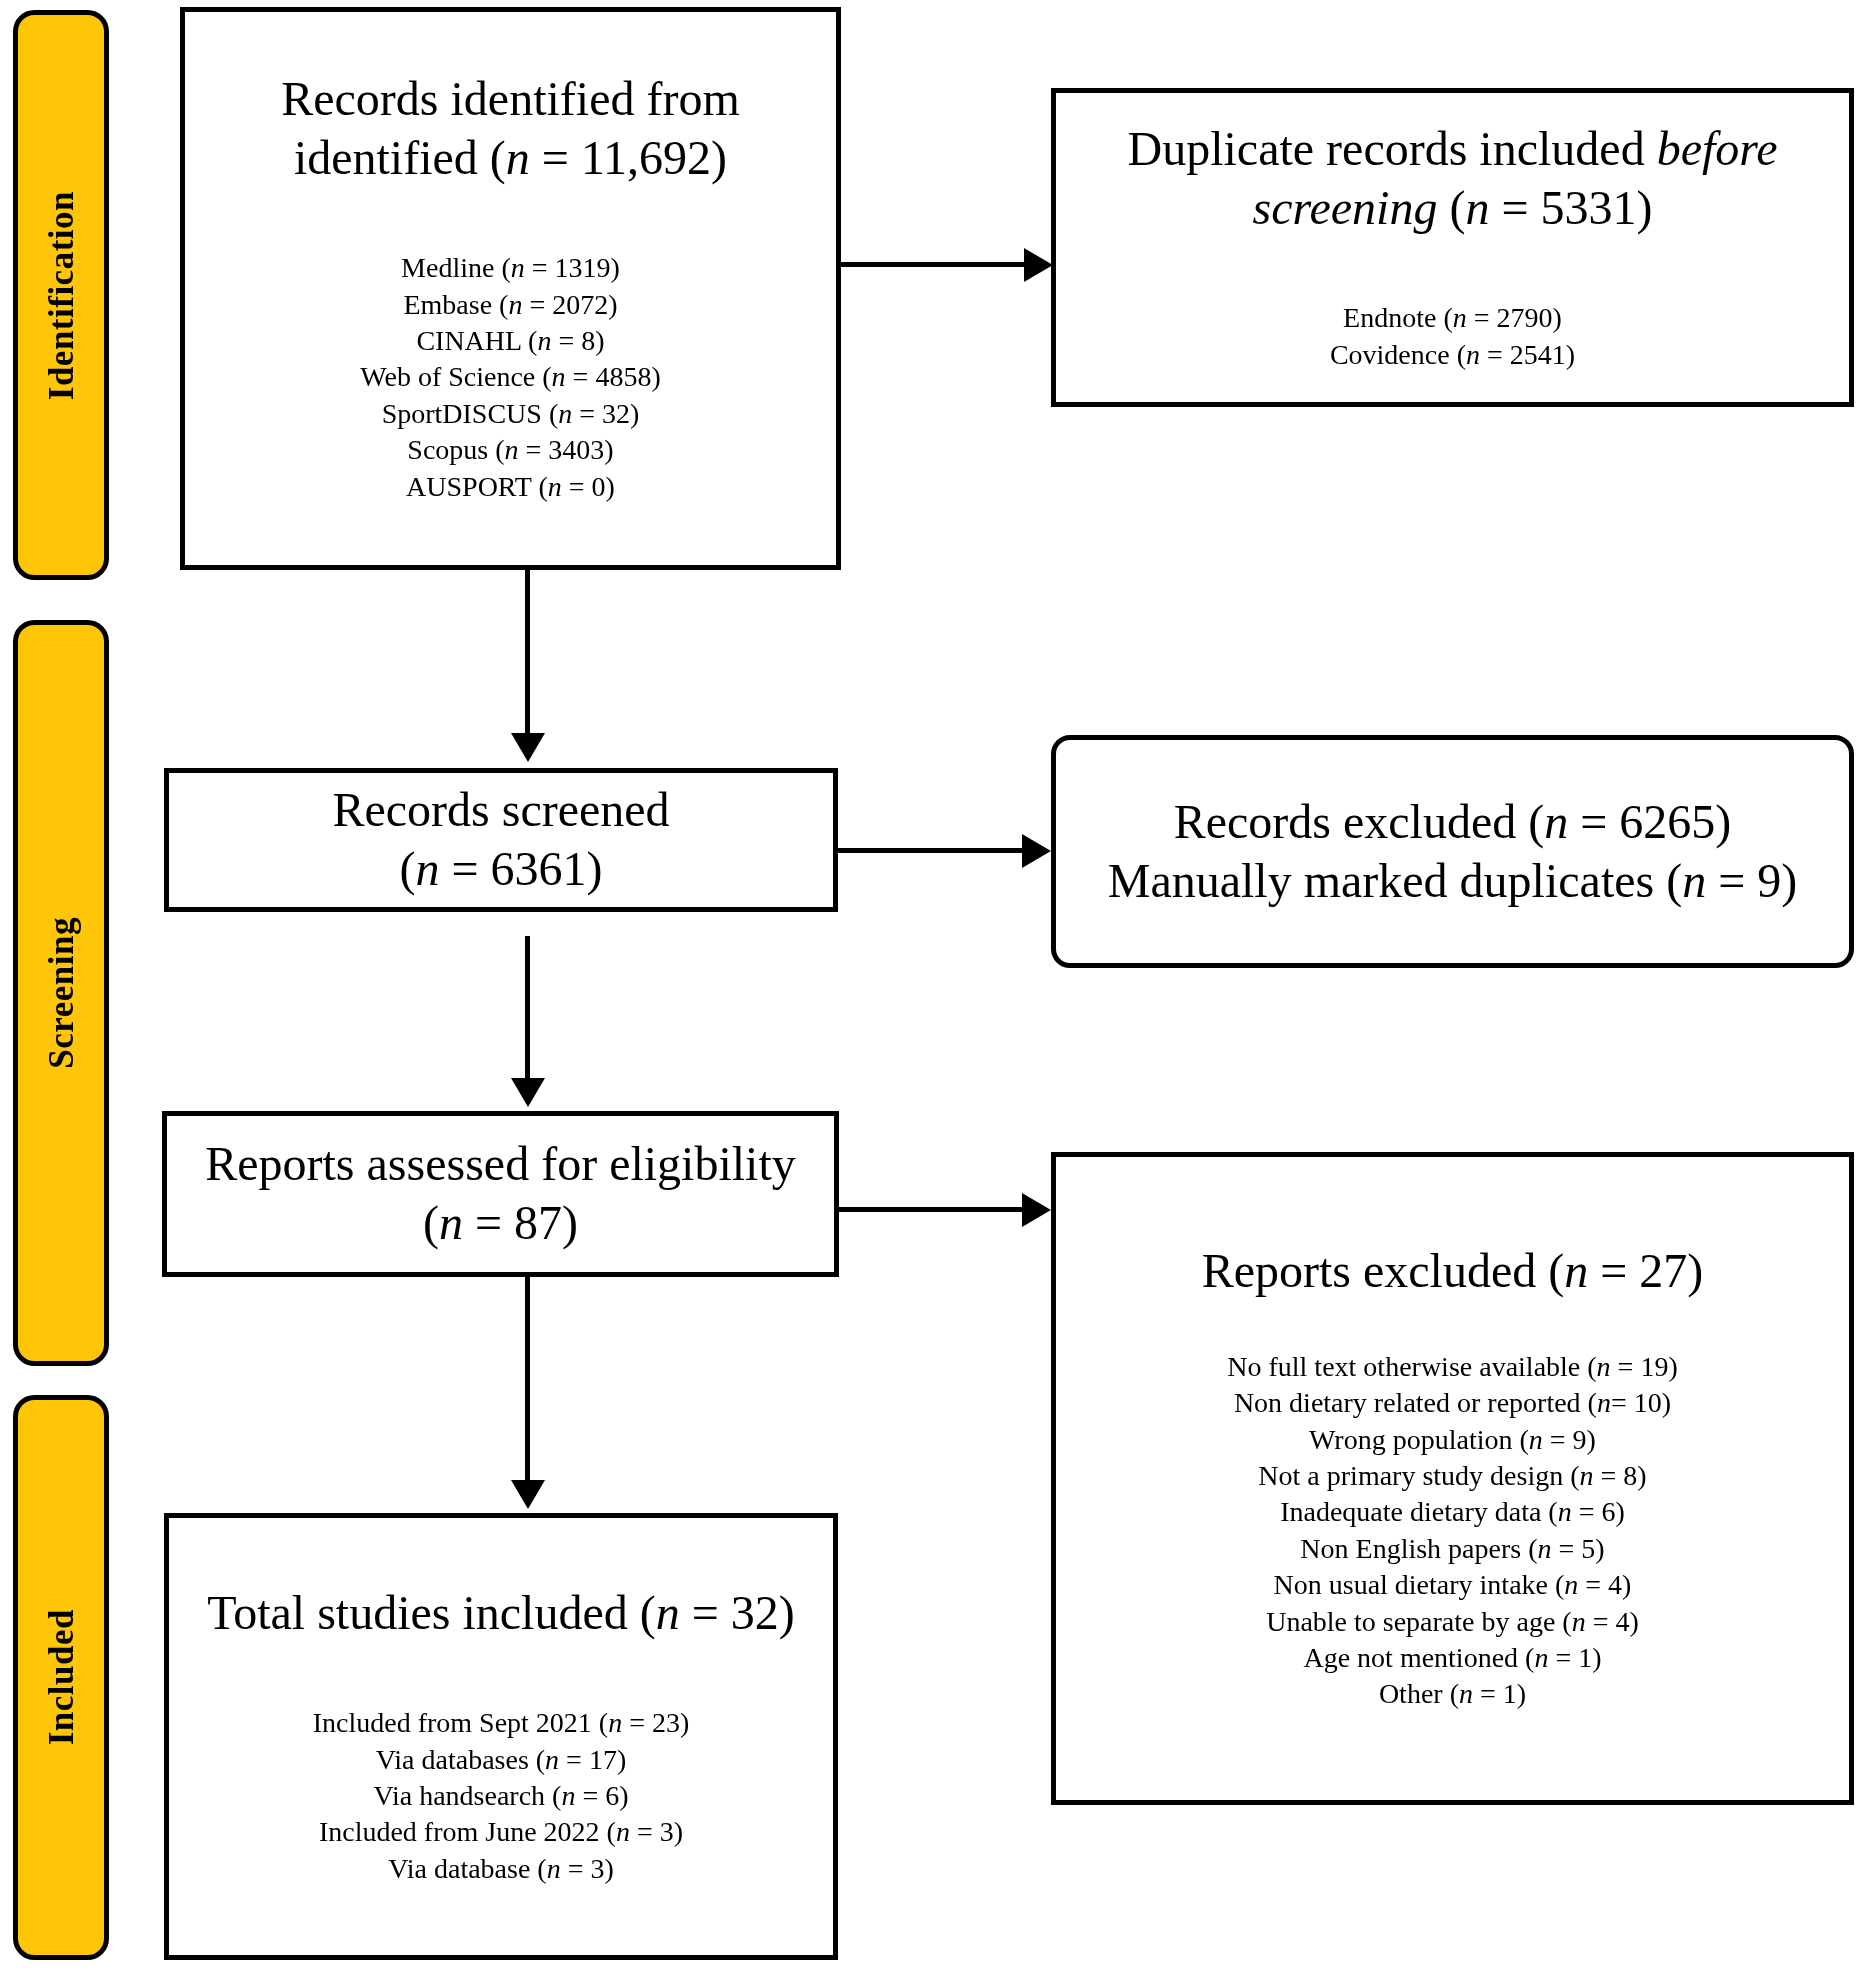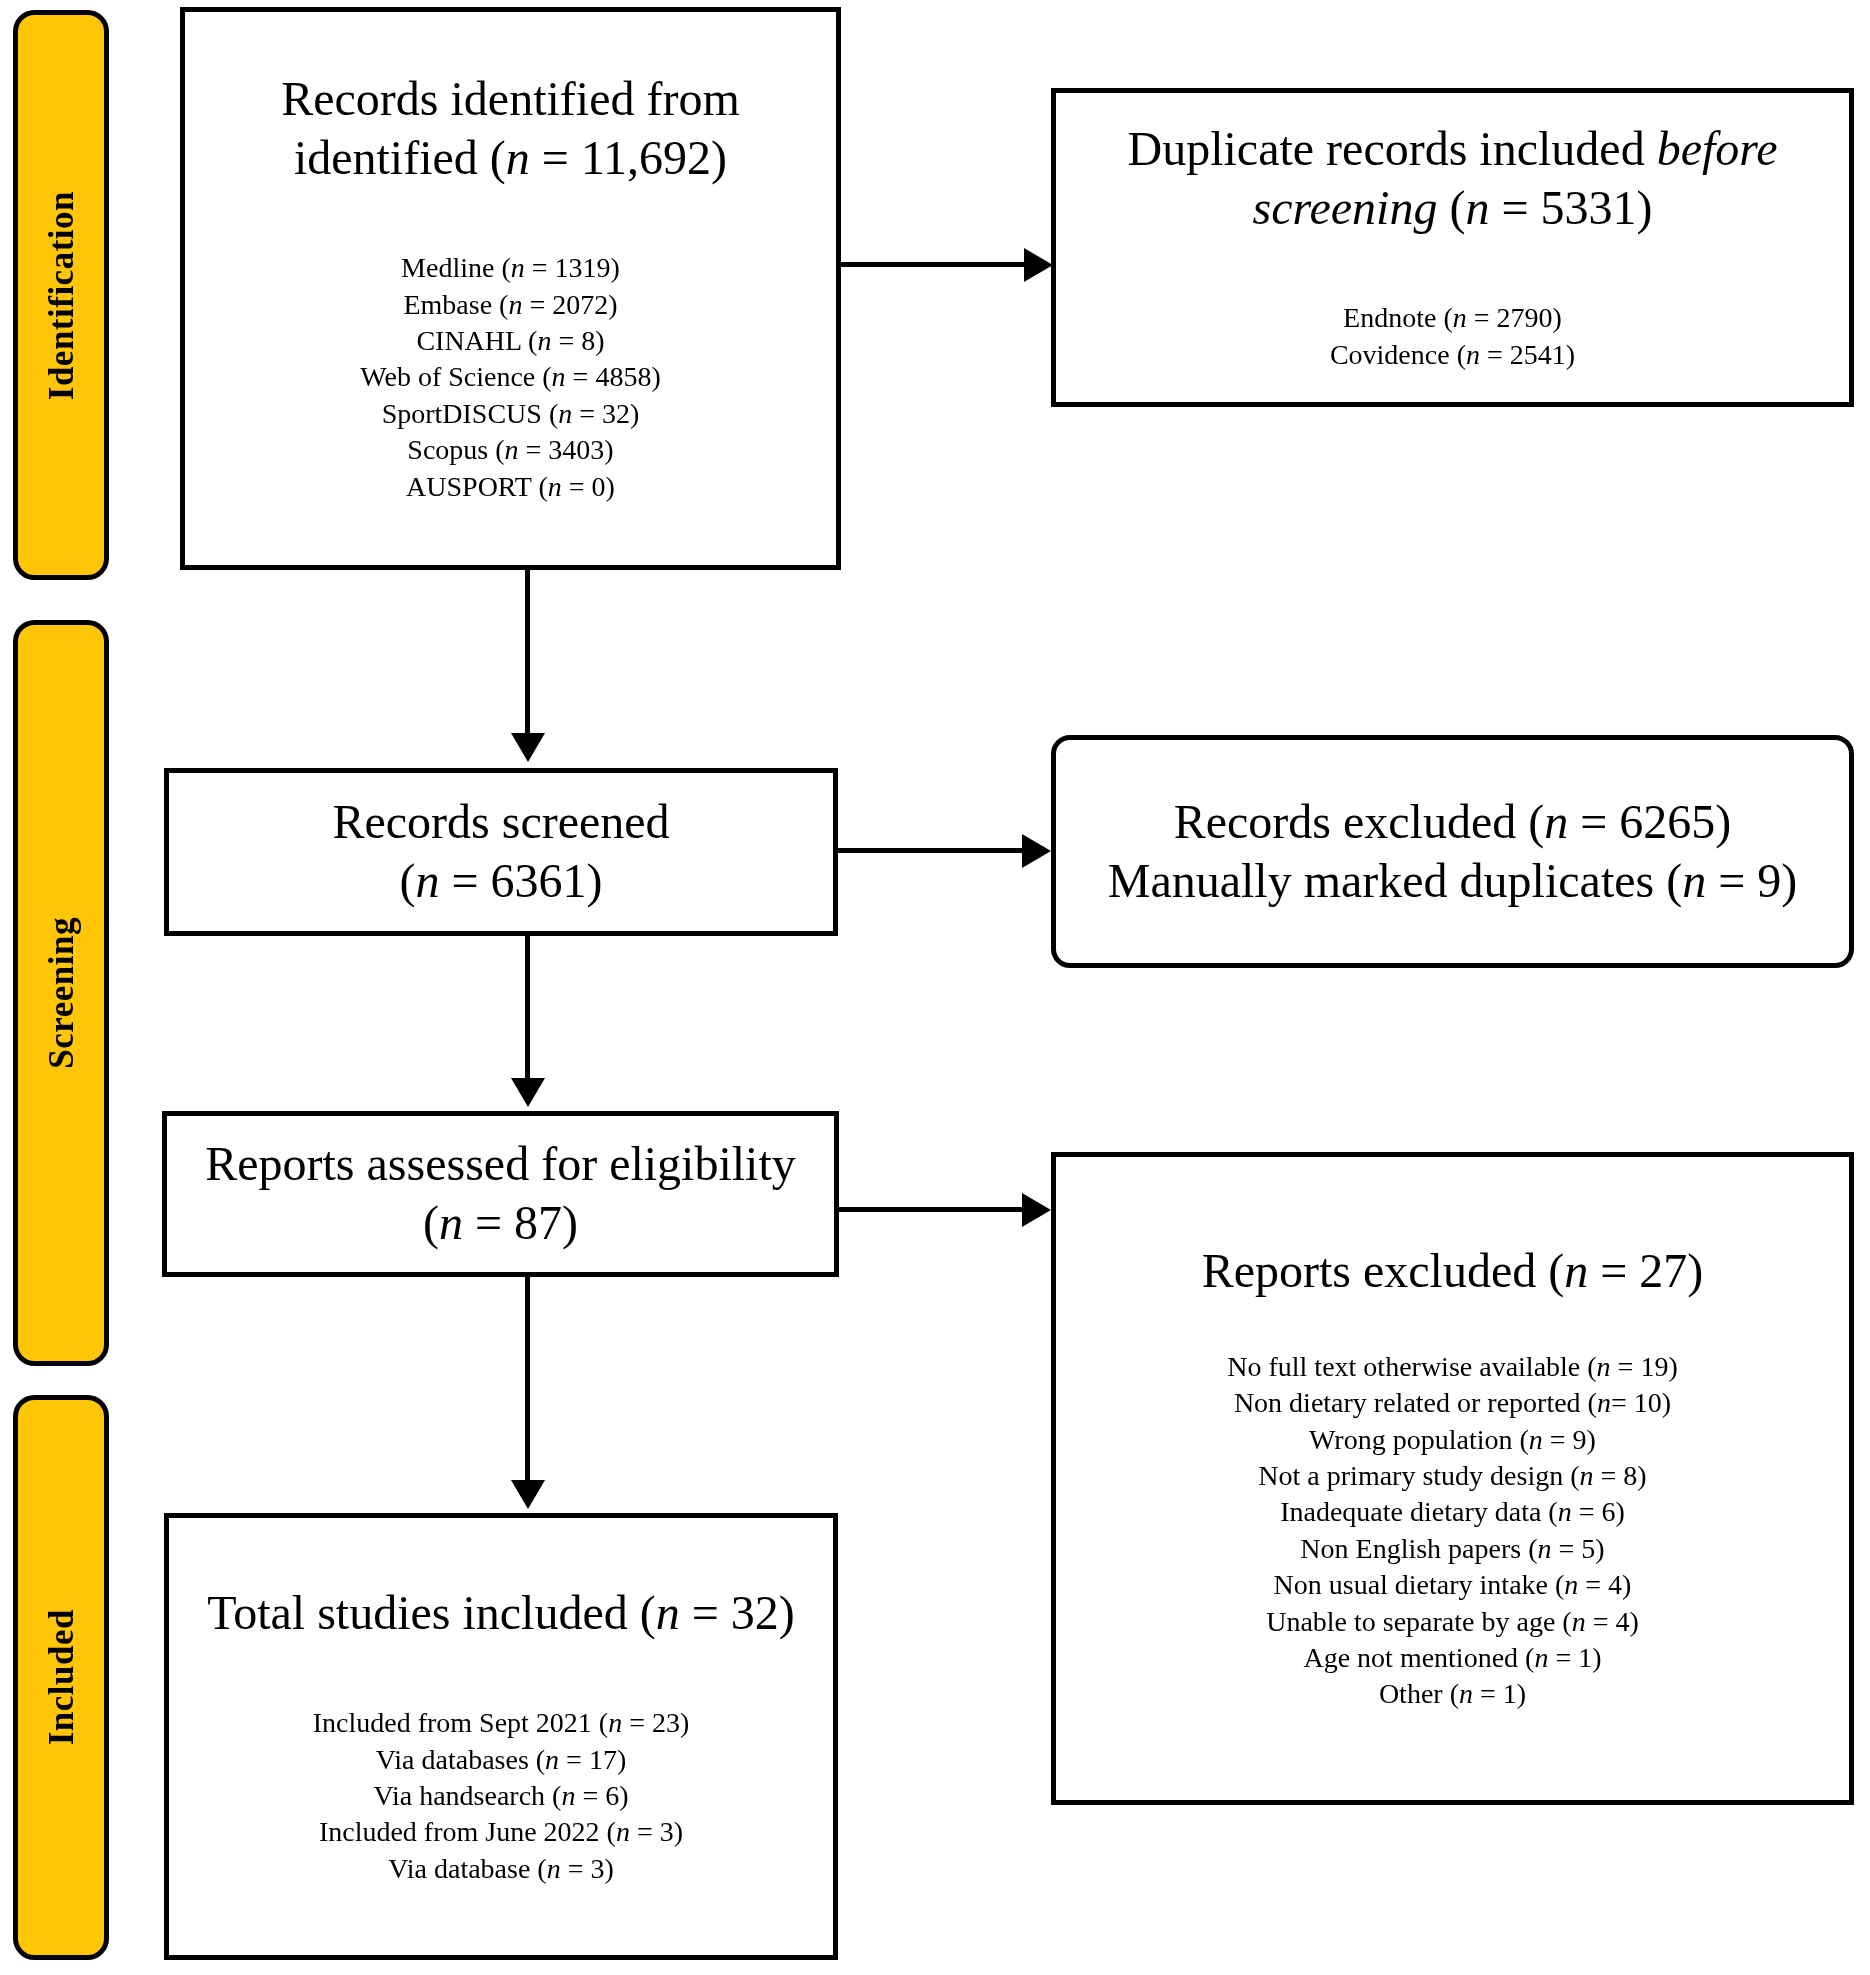--- a/index.html
+++ b/index.html
@@ -138,21 +138,21 @@
       <span>Duplicate records included </span><em class="ital">before</em><br>
       <em class="ital">screening</em><span> (</span><em class="ital">n</em><span> = 5331)</span>
     </div>
     <div class="gap-lg"></div>
     <ul class="sublist">
       <li>Endnote (<em style="font-style:italic">n</em> = 2790)</li>
       <li>Covidence (<em style="font-style:italic">n</em> = 2541)</li>
     </ul>
   </div>
 
-  <div class="node" style="left:164px; top:768px; width:674px; height:168px;">
+  <div class="node" style="left:164px; top:768px; width:674px; height:144px;">
     <div class="headline">
       <span>Records screened</span><br>
       <span>(</span><em class="ital">n</em><span> = 6361)</span>
     </div>
   </div>
 
   <div class="node" style="left:1051px; top:735px; width:803px; height:233px;border-radius:19px;">
     <div class="headline">
       <span>Records excluded (<em style="font-style:italic">n</em> = 6265)</span><br>
       <span>Manually marked duplicates (<em style="font-style:italic">n</em> = 9)</span>

